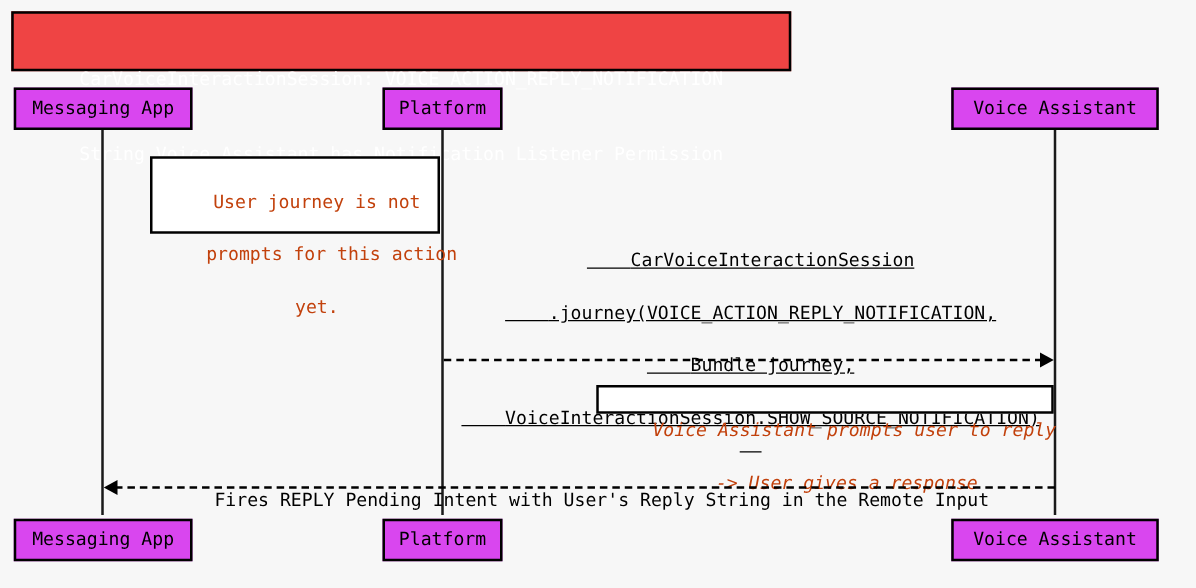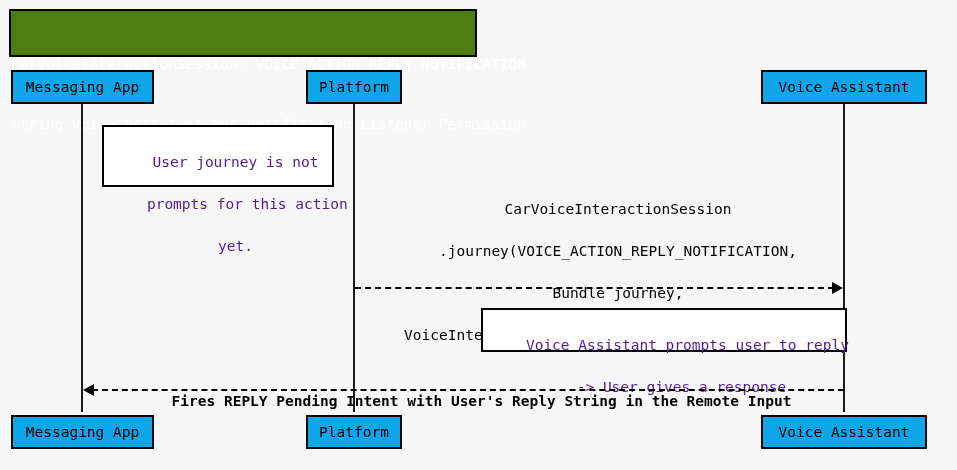--- a/index.html
+++ b/index.html
@@ -22,40 +22,40 @@
     width: 957px;
     height: 470px;
     background: #f7f7f7;
   }
 
   
   .title-box {
     position: absolute;
     left: 9px;
     top: 9px;
-    width: 468px;
+    width: 624px;
     height: 48px;
-    background: #4d7c0f;
+    background: #ef4444;
     border: 2px solid #000;
     box-sizing: border-box;
     color: #ffffff;
     font-size: 14.5px;
     line-height: 20px;
     padding-top: 3px;
     text-align: center;
     white-space: pre;
     letter-spacing: 0px;
   }
   .title-line { display: block; }
 
   
   .participant {
     position: absolute;
     box-sizing: border-box;
-    background: #0ea5e9;
+    background: #d946ef;
     border: 2px solid #000;
     font-size: 14.5px;
     line-height: 1;
     display: flex;
     align-items: center;
     justify-content: center;
     white-space: pre;
     height: 34px;
   }
 
@@ -72,21 +72,22 @@
   .note {
     position: absolute;
     box-sizing: border-box;
     background: #ffffff;
     border: 2px solid #000;
     font-size: 14.5px;
     line-height: 21px;
     text-align: center;
     white-space: pre;
     padding: 4px 8px;
-    color: #4c1d95;
+    color: #c2410c;
+    margin-left: 18px;
   }
 
   
   .msg-label {
     position: absolute;
     font-size: 14.5px;
     line-height: 21px;
     text-align: center;
     white-space: pre;
     color: #000;
@@ -135,36 +136,36 @@
   <div class="participant" style="left:761px; top:70px; width:166px;">
     <span>Voice Assistant</span>
   </div>
 
   <div class="note" style="left:102px; top:125px; width:232px; height:62px;">
     <span>User journey is not</span><br>
     <span>prompts for this action</span><br>
     <span>yet.</span>
   </div>
 
-  <div class="msg-label" style="left:357px; top:178px; width:487px;">
+  <div class="msg-label" style="left:357px; top:178px; width:487px;text-decoration:underline;">
     <span>CarVoiceInteractionSession</span><br>
     <span>.journey(VOICE_ACTION_REPLY_NOTIFICATION,</span><br>
     <span>Bundle journey,</span><br>
     <span>VoiceInteractionSession.SHOW_SOURCE_NOTIFICATION)</span>
   </div>
 
   <div class="arrow-line" style="left:355px; top:287px; width:479px;"></div>
   <div class="arrowhead right" style="left:832px; top:282px;"></div>
 
-  <div class="note" style="left:481px; top:308px; width:366px; height:44px;">
+  <div class="note" style="left:459px; top:308px; width:366px; height:23px;font-style:italic;">
     <span>Voice Assistant prompts user to reply</span><br>
     <span>-&gt; User gives a response</span>
   </div>
 
-  <div class="msg-label" style="left:84px; top:370px; width:760px;font-weight:bold;">
+  <div class="msg-label" style="left:84px; top:370px; width:760px;">
     <span>Fires REPLY Pending Intent with User's Reply String in the Remote Input</span>
   </div>
 
   <div class="arrow-line" style="left:92px; top:389px; width:752px;"></div>
   <div class="arrowhead left" style="left:83px; top:384px;"></div>
 
   <div class="participant" style="left:11px; top:415px; width:143px;">
     <span>Messaging App</span>
   </div>
   <div class="participant" style="left:306px; top:415px; width:96px;">

